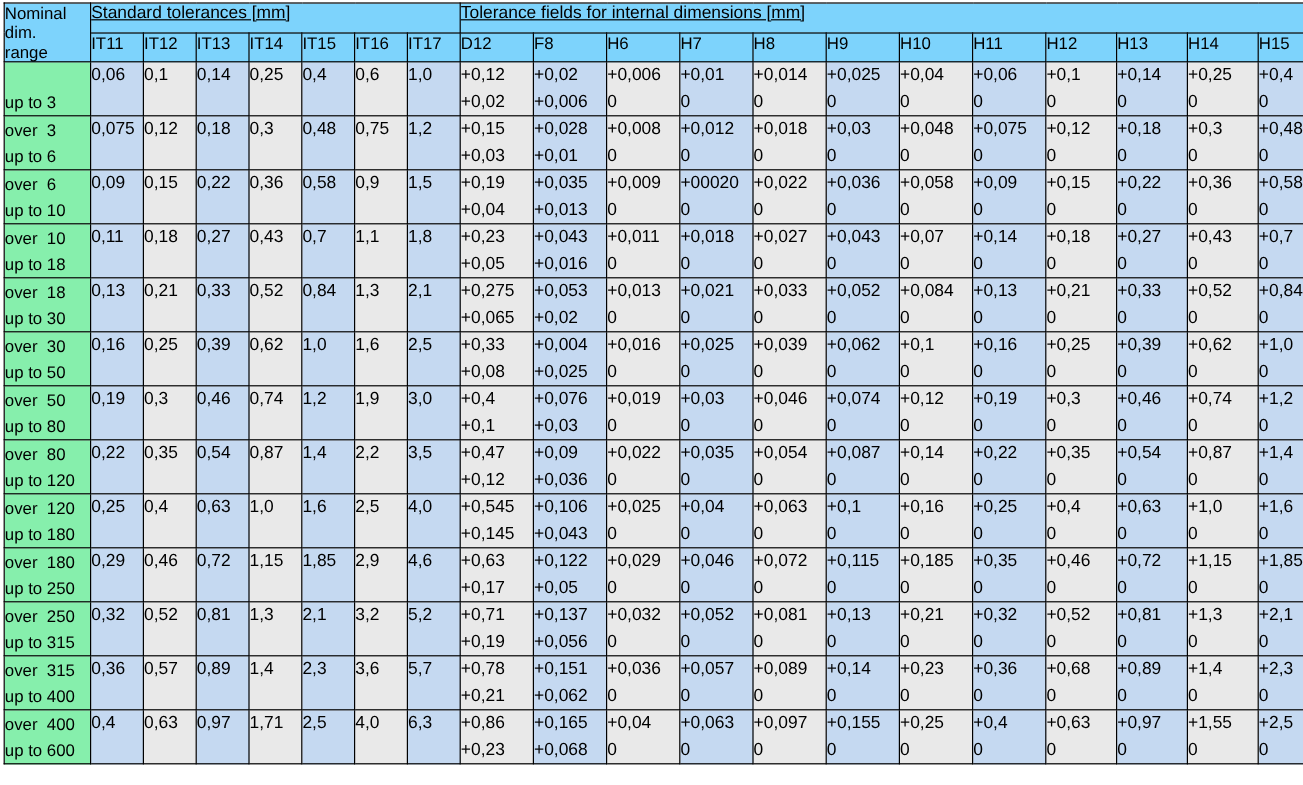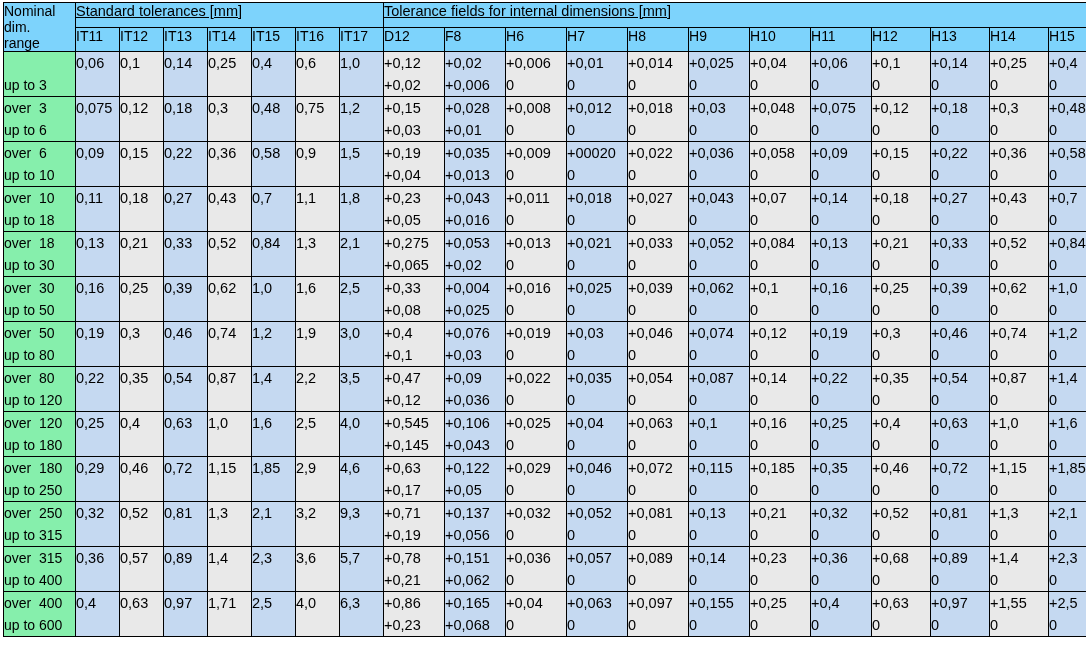--- a/index.html
+++ b/index.html
@@ -733,21 +733,21 @@
         </td>
       </tr>
       <tr>
         <td class="nominal-cell"><span>over  250</span><span>up to 315</span></td>
         <td class="it-cell shade-blue">0,32</td>
         <td class="it-cell shade-grey">0,52</td>
         <td class="it-cell shade-blue">0,81</td>
         <td class="it-cell shade-grey">1,3</td>
         <td class="it-cell shade-blue">2,1</td>
         <td class="it-cell shade-grey">3,2</td>
-        <td class="it-cell shade-blue">9,3</td>
+        <td class="it-cell shade-blue">5,2</td>
         <td class="tf-cell shade-grey">
           <span>+0,71</span>
           <span>+0,19</span>
         </td>
         <td class="tf-cell shade-blue">
           <span>+0,137</span>
           <span>+0,056</span>
         </td>
         <td class="tf-cell shade-grey">
           <span>+0,032</span>

